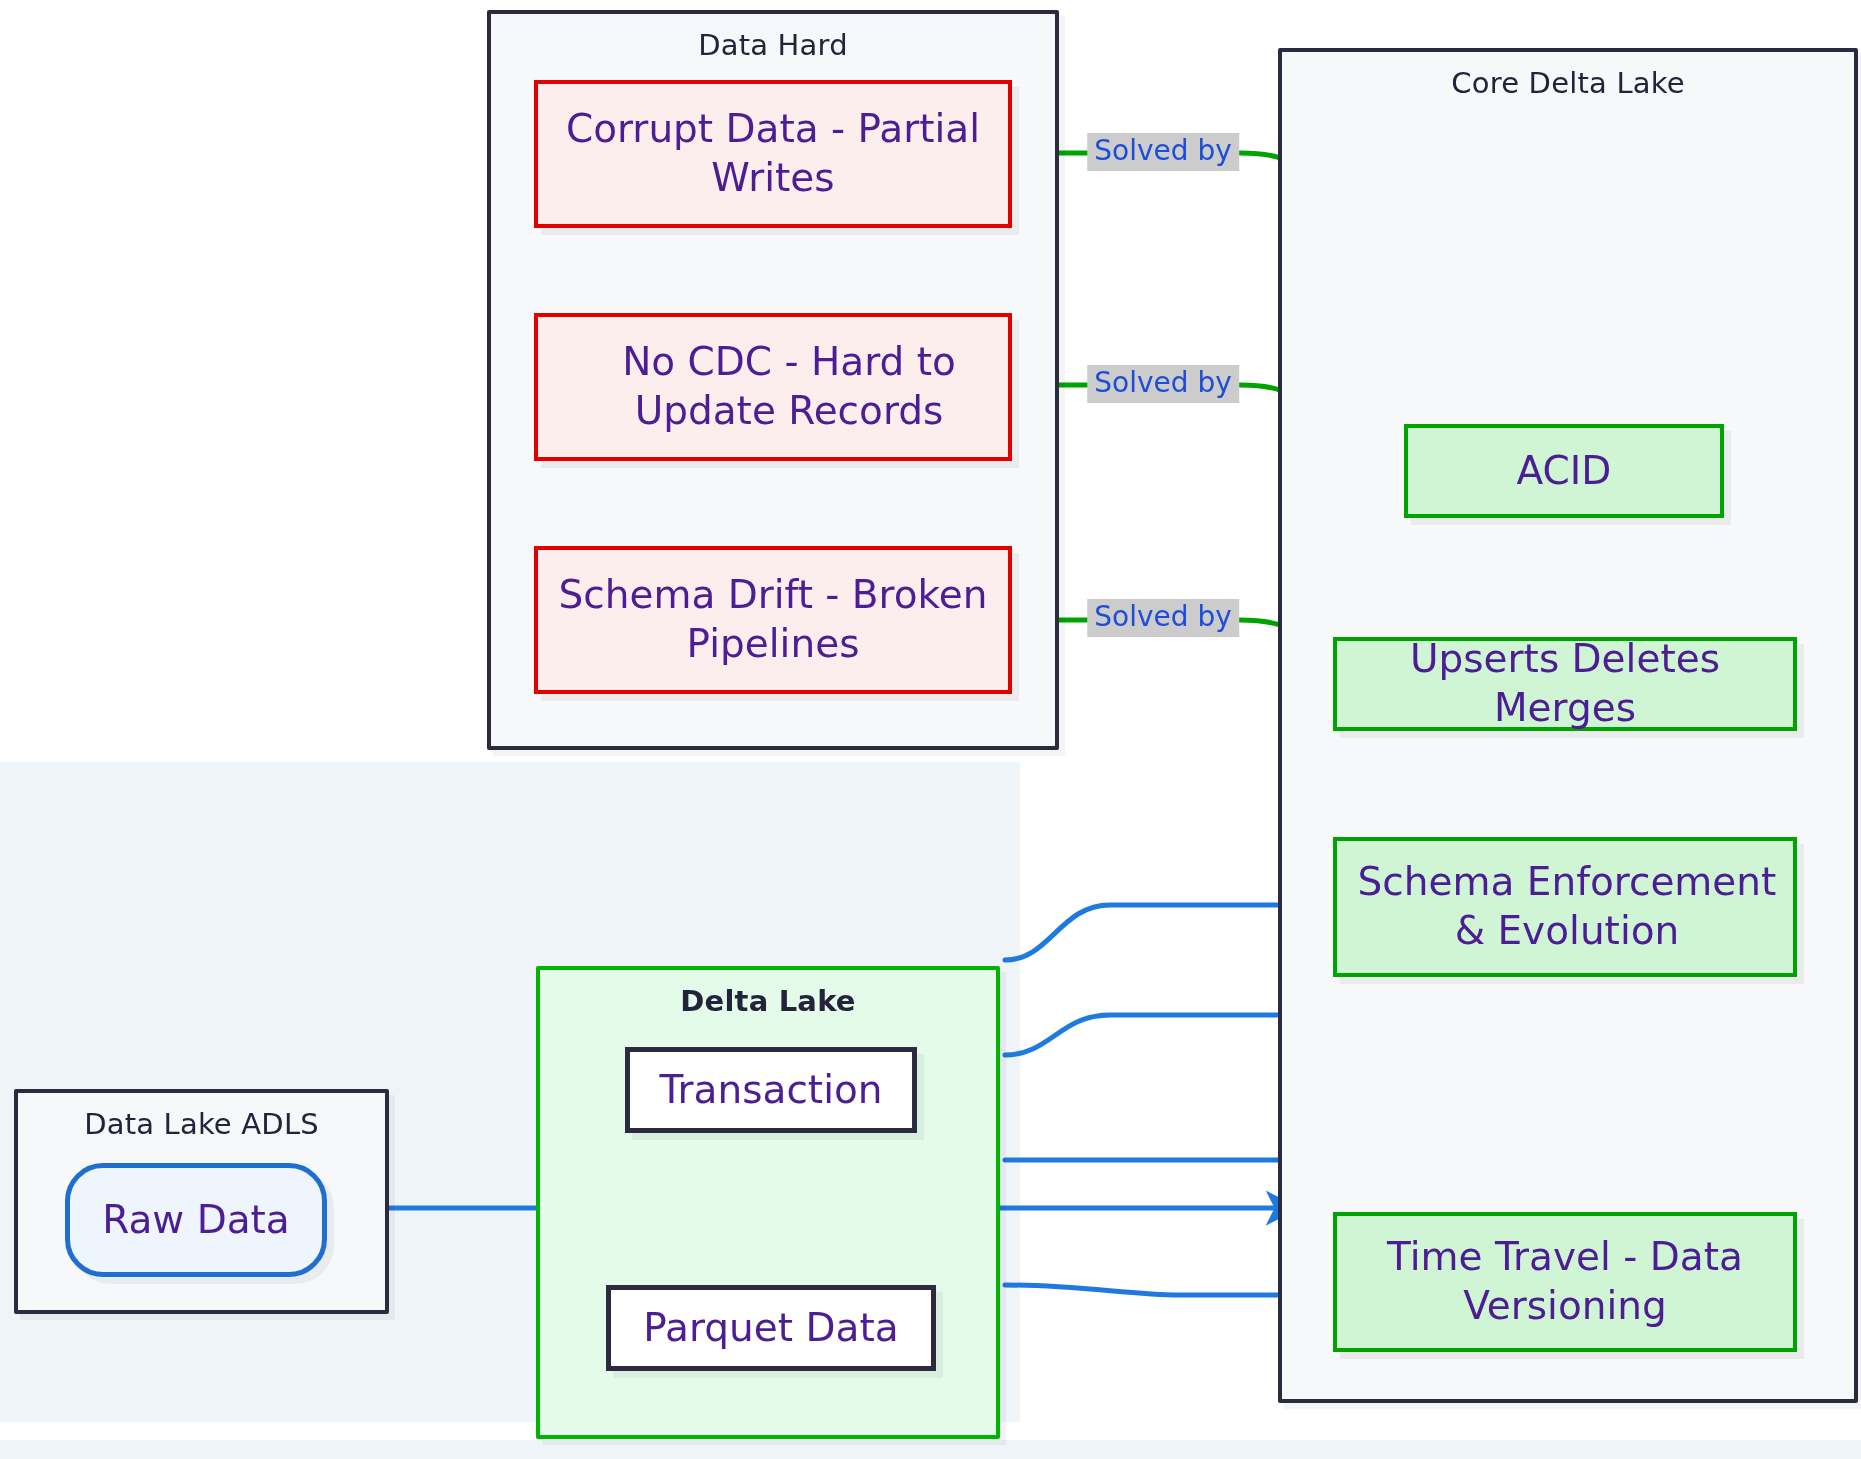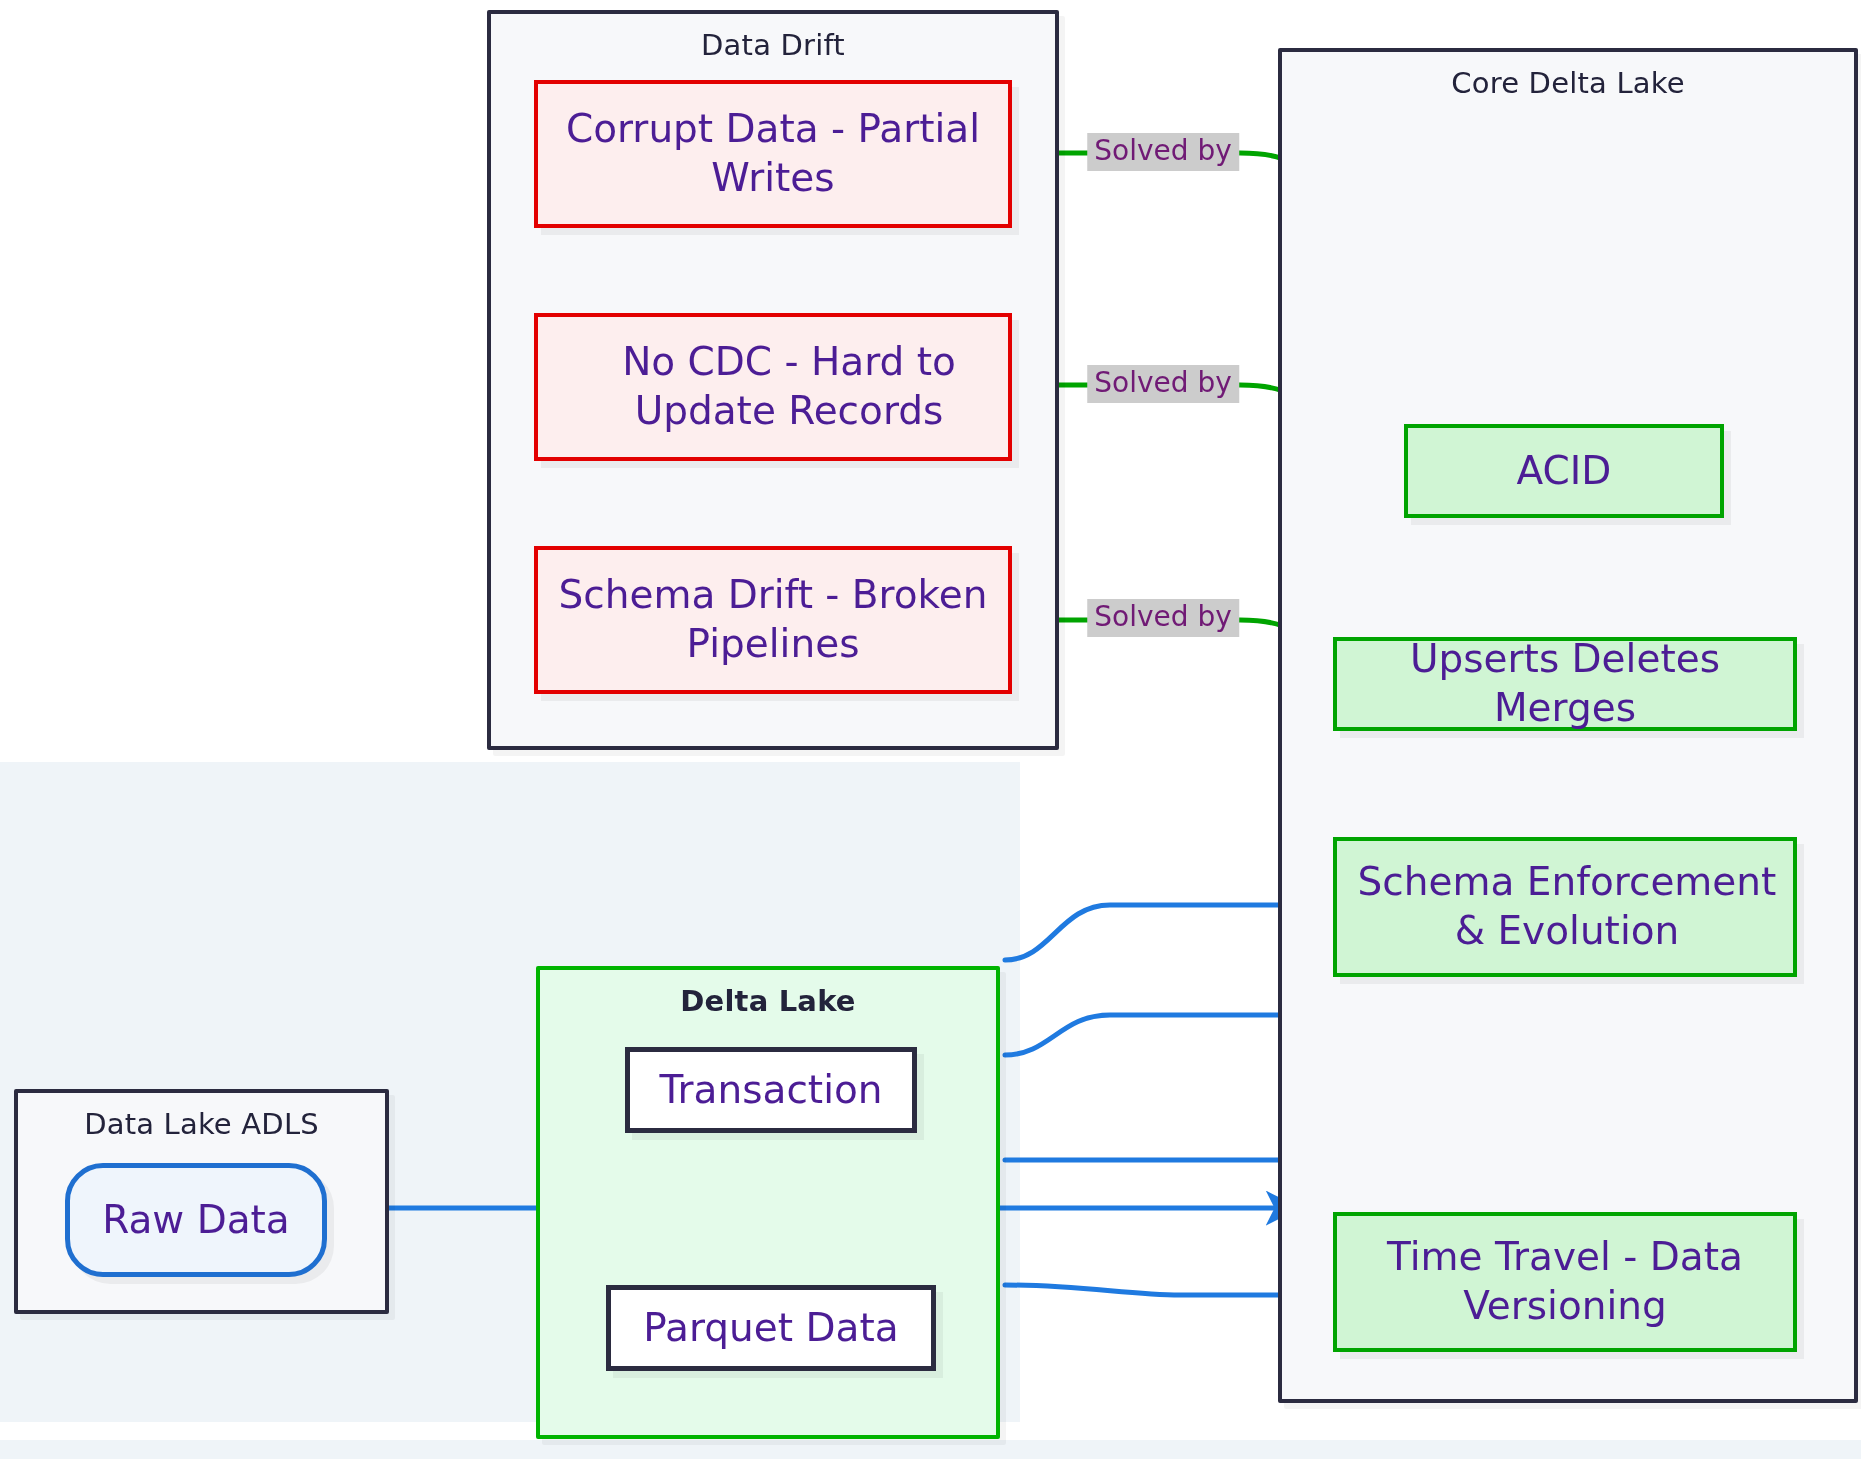--- a/index.html
+++ b/index.html
@@ -75,21 +75,21 @@
     background: #ffffff;
   }
   .node.stadium {
     border: 5px solid #1f6fd0;
     background: #eff5fc;
     border-radius: 38px;
   }
   .edge-label {
     position: absolute;
     background: #cccccc;
-    color: #701a75;
+    color: #1d4ed8;
     font-size: 28px;
     padding: 4px 7px 6px 7px;
     white-space: nowrap;
     transform: translate(-50%, -50%);
     line-height: 1;
   }
 </style>
 </head>
 <body>
 
@@ -124,21 +124,21 @@
 
       <path d="M 1005 1055 C 1050 1055 1060 1015 1110 1015 L 1290 1015 C 1330 1015 1340 990 1362 960 L 1510 745" stroke="#1f7ae0" marker-end="url(#arrow-blue)"></path>
 
       <path d="M 1005 1160 C 1050 1160 1060 1160 1110 1160 L 1285 1160 C 1325 1160 1335 1135 1360 1105 L 1480 985" stroke="#1f7ae0" marker-end="url(#arrow-blue)"></path>
 
       <path d="M 1005 1285 C 1080 1285 1130 1295 1180 1295 L 1320 1295" stroke="#1f7ae0" marker-end="url(#arrow-blue)"></path>
     </g>
   </svg>
 
   <div class="cluster" style="left:487px; top:10px; width:572px; height:740px;">
-    <div class="cluster-title" style="top:14px;">Data Drift</div>
+    <div class="cluster-title" style="top:14px;">Data Hard</div>
   </div>
 
   <div class="cluster" style="left:1278px; top:48px; width:580px; height:1355px;">
     <div class="cluster-title" style="top:14px;">Core Delta Lake</div>
   </div>
 
   <div class="cluster green" style="left:536px; top:966px; width:464px; height:473px;">
     <div class="cluster-title" style="top:14px;font-weight:bold;">Delta Lake</div>
   </div>
 

